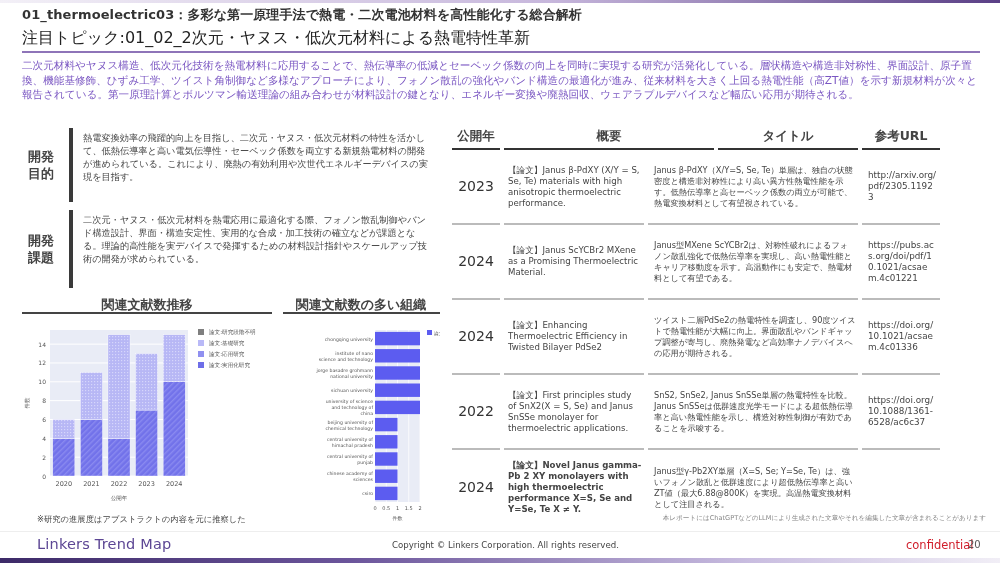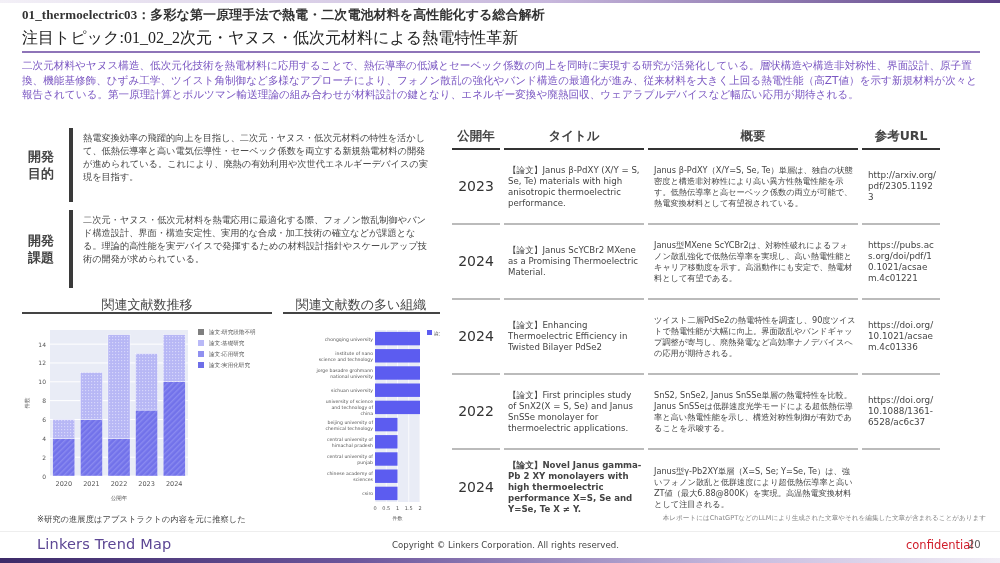--- a/index.html
+++ b/index.html
@@ -2,36 +2,36 @@
 <html><head>
 <meta charset="utf-8">
 <style>
   * { box-sizing: border-box; margin: 0; padding: 0; }
   html, body { width: 1000px; height: 563px; overflow: hidden; background: #fff; }
   body { font-family: "DejaVu Sans", "Liberation Sans", sans-serif; color: #333; position: relative; }
 
   .top-bar { position: absolute; left: 0; top: 0; width: 1000px; height: 3px;
     background: linear-gradient(to right, #f3f0f7 0%, #c7b7dc 55%, #5a3f86 100%); }
 
-  .header { position: absolute; left: 22px; top: 7px; width: 960px; font-family: Liberation Serif, serif; }
+  .header { position: absolute; left: 22px; top: 7px; width: 960px; }
   .subtitle { font-size: 13px; font-weight: bold; color: #333; letter-spacing: 0.1px; line-height: 16px; }
   .title { font-size: 16px; color: #222; line-height: 28px; margin-top: 1px; }
   .title-rule { position: absolute; left: 22px; top: 51px; width: 958px; height: 2px; background: #8e74b8; }
 
   .summary { position: absolute; left: 22px; top: 58px; width: 960px; font-size: 10.6px; line-height: 14.6px; color: #7a56c2; }
 
   .left-block { position: absolute; left: 22px; top: 128px; width: 410px; }
   .row-block { display: flex; align-items: stretch; }
   .row-label { width: 38px; display: flex; align-items: center; justify-content: center; font-size: 13px; font-weight: bold; color: #444; line-height: 17px; text-align: center; }
   .row-bar { width: 4px; background: #3a3a3a; margin: 0 10px 0 9px; }
   .row-text { flex: 1; font-size: 9.2px; line-height: 13px; color: #444; padding: 3px 0; }
   .rb1 { height: 74px; }
   .rb2 { height: 78px; margin-top: 8px; }
 
-  .chart-title { position: absolute; font-size: 13px; font-weight: normal; color: #444; text-align: center; }
+  .chart-title { position: absolute; font-size: 13px; font-weight: bold; color: #444; text-align: center; }
   .chart-rule { position: absolute; height: 2px; background: #444; }
 
   .chart1 { position: absolute; left: 22px; top: 324px; width: 260px; height: 190px; }
   .chart2 { position: absolute; left: 285px; top: 324px; width: 155px; height: 200px; }
 
   .footnote { position: absolute; left: 37px; top: 514px; font-size: 8.3px; color: #444; }
 
   .table { position: absolute; left: 452px; top: 124px; width: 532px; }
   .thead { display: flex; height: 26px; }
   .th { font-size: 12.5px; font-weight: bold; color: #444; text-align: center; line-height: 24px; border-bottom: 2px solid #333; margin-right: 4px; }
@@ -192,22 +192,22 @@
       <rect x="142" y="6" width="5" height="5" fill="#5c5cf0"></rect>
       <text x="149" y="10.5" font-size="4.6" fill="#555">論文</text>
     </svg>
 </div>
 
 <div class="footnote">※研究の進展度はアブストラクトの内容を元に推察した</div>
 
 <div class="table">
   <div class="thead">
     <div class="th w-year">公開年</div>
+    <div class="th w-summary">概要</div>
     <div class="th w-title">タイトル</div>
-    <div class="th w-summary">概要</div>
     <div class="th w-url">参考URL</div>
   </div>
   <div class="trow">
     <div class="tc c-year">2023</div>
     <div class="tc c-title">【論文】Janus β-PdXY (X/Y = S, Se, Te) materials with high anisotropic thermoelectric performance.</div>
     <div class="tc c-summary">Janus β-PdXY（X/Y=S, Se, Te）単層は、独自の状態密度と構造非対称性により高い異方性熱電性能を示す。低熱伝導率と高セーベック係数の両立が可能で、熱電変換材料として有望視されている。</div>
     <div class="tc c-url">http://arxiv.org/pdf/2305.11923</div>
   </div>
   <div class="trow">
     <div class="tc c-year">2024</div>

